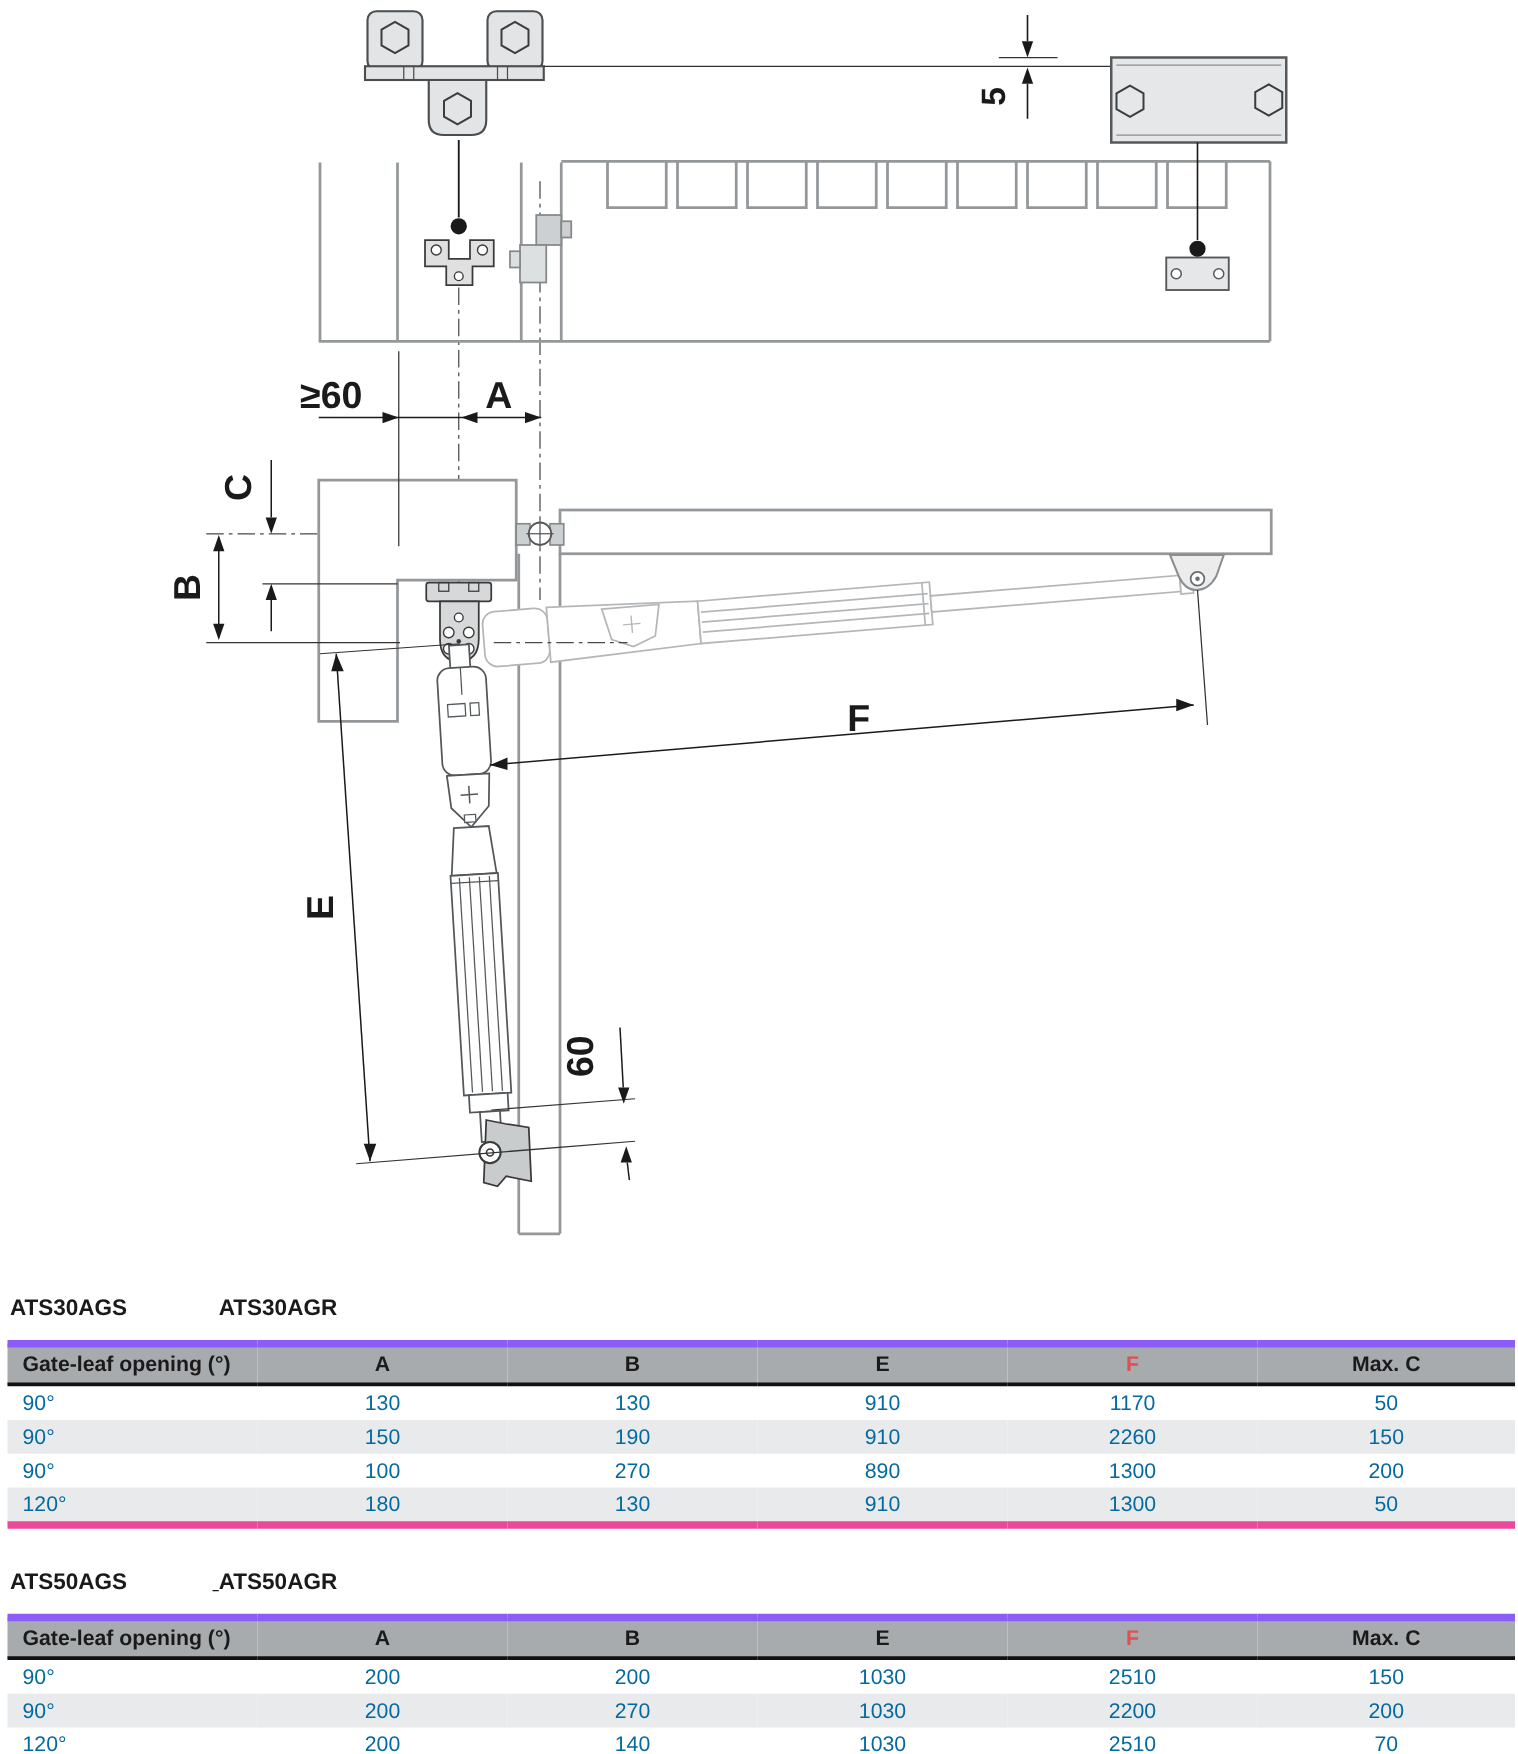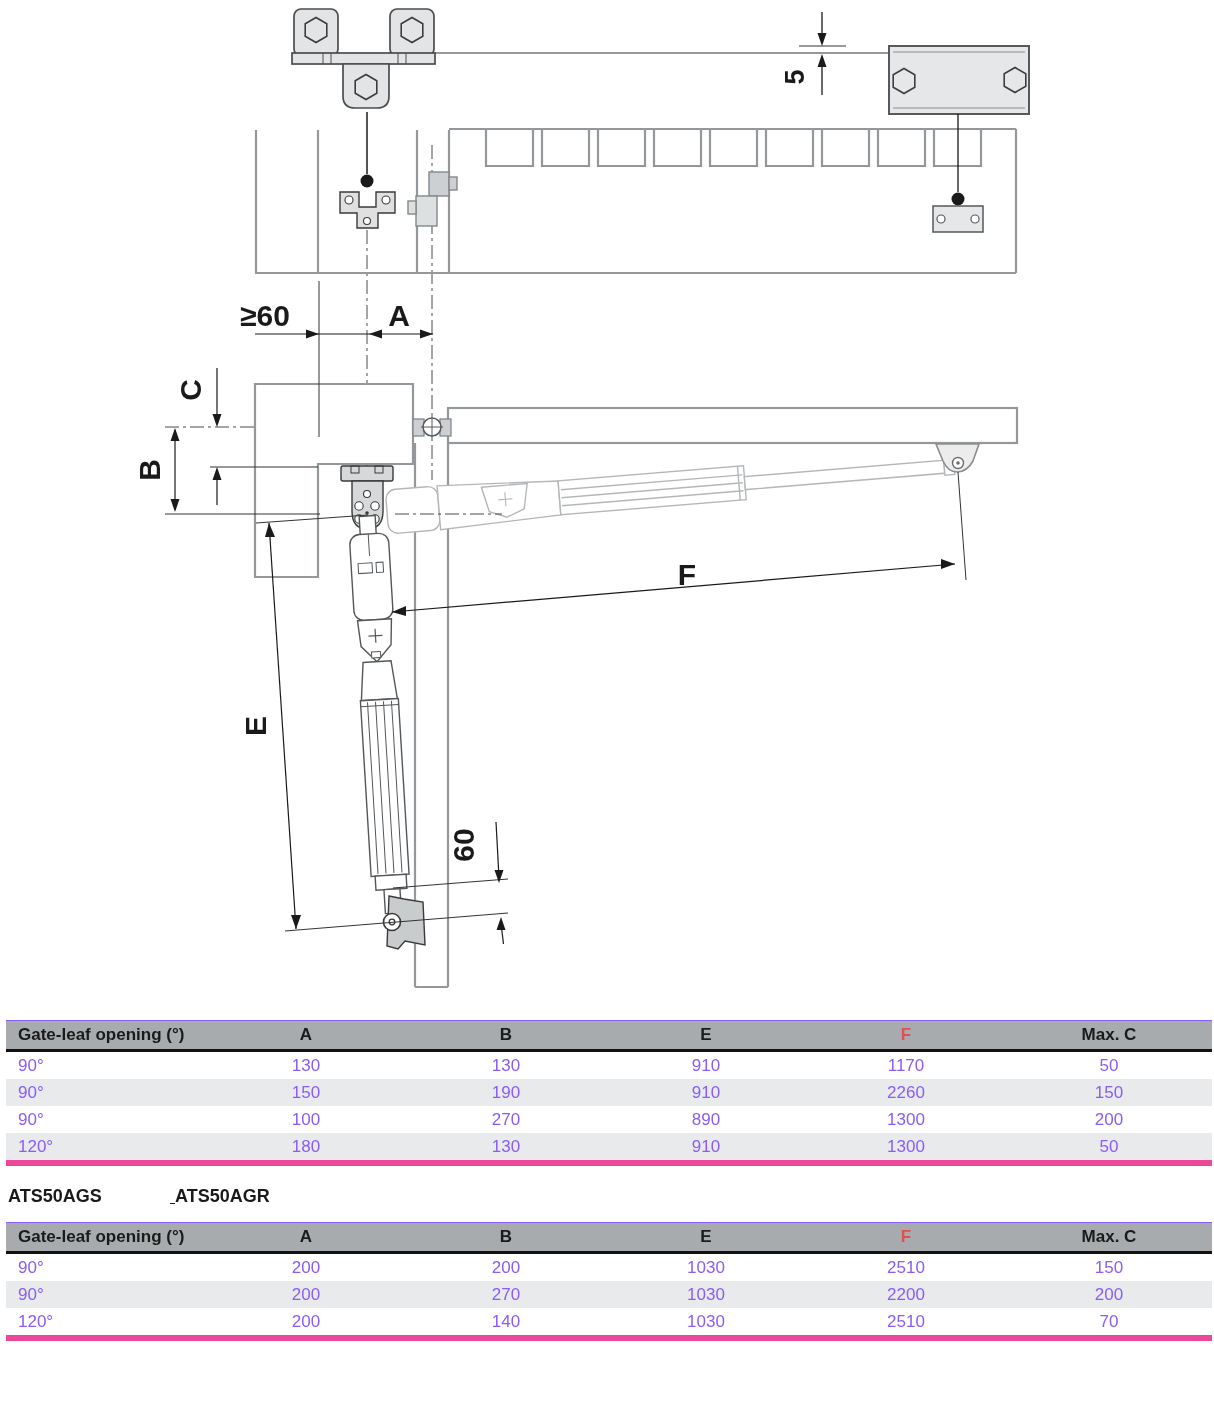--- a/index.html
+++ b/index.html
@@ -8,27 +8,27 @@
   svg text{font-family:"Liberation Sans",sans-serif;font-weight:bold;fill:#1a1a1a;}
   .dim-label{font-size:30px;}
   .dim-label-sm{font-size:27px;}
 
   .models{margin:16px 0 16px 8px;font-size:18px;font-weight:bold;line-height:20px;}
   .models .model-name{display:inline-block;min-width:162px;}
 
   table.dim-table{border-collapse:collapse;table-layout:fixed;width:1206px;margin-left:6px;
     font-size:17px;}
   table.dim-table th{background:#a8abad;font-weight:bold;height:28px;text-align:center;
-    border-top:1px solid #8b5cf6;border-bottom:3px solid #111;padding:0;}
+    border-top:6px solid #8b5cf6;border-bottom:3px solid #111;padding:0;}
   table.dim-table th.first, table.dim-table td.first{text-align:left;padding-left:12px;}
-  table.dim-table td{height:27px;text-align:center;padding:0;font-weight:normal;color:#8b5cf6;}
+  table.dim-table td{height:27px;text-align:center;padding:0;font-weight:normal;color:#0369a1;}
   table.dim-table tbody tr:nth-child(even) td{background:#e8eaeb;}
   table.dim-table tbody tr:last-child td{border-bottom:6px solid #ec4899;}
   th.f-col{color:#e05050;}
-  .sec2 .models{margin-top:20px;text-decoration:underline;}
+  .sec2 .models{margin-top:32px;text-decoration:underline;}
 </style>
 </head>
 <body>
 
 <div class="drawing-wrap">
 <svg width="1214" height="1020" viewBox="0 0 1214 1020">
   <defs>
     <g id="hex">
       <polygon points="10.8,-6.25 10.8,6.25 0,12.5 -10.8,6.25 -10.8,-6.25 0,-12.5" fill="none"></polygon>
     </g>
@@ -241,20 +241,24 @@
     <line x1="496" y1="822" x2="498.6" y2="870" stroke="#1a1a1a" stroke-width="1.2"></line>
     <polygon points="499,883 494.5,870 503.5,870" fill="#1a1a1a"></polygon>
     <line x1="503.5" y1="944" x2="501.8" y2="930" stroke="#1a1a1a" stroke-width="1.2"></line>
     <polygon points="501,917 496.5,930 505.5,930" fill="#1a1a1a"></polygon>
     <text class="dim-label" text-anchor="middle" transform="rotate(-90 474 845)" x="474" y="845">60</text>
   </g>
 </svg>
 </div>
 
 <div class="sec1">
+  <div class="models">
+    <span class="model-name">ATS30AGS</span>
+    <span class="model-name">ATS30AGR</span>
+  </div>
   <table class="dim-table">
     <colgroup>
         <col style="width:200px">
         <col style="width:200px">
         <col style="width:200px">
         <col style="width:200px">
         <col style="width:200px">
         <col style="width:206px">
       </colgroup>
     <thead>

